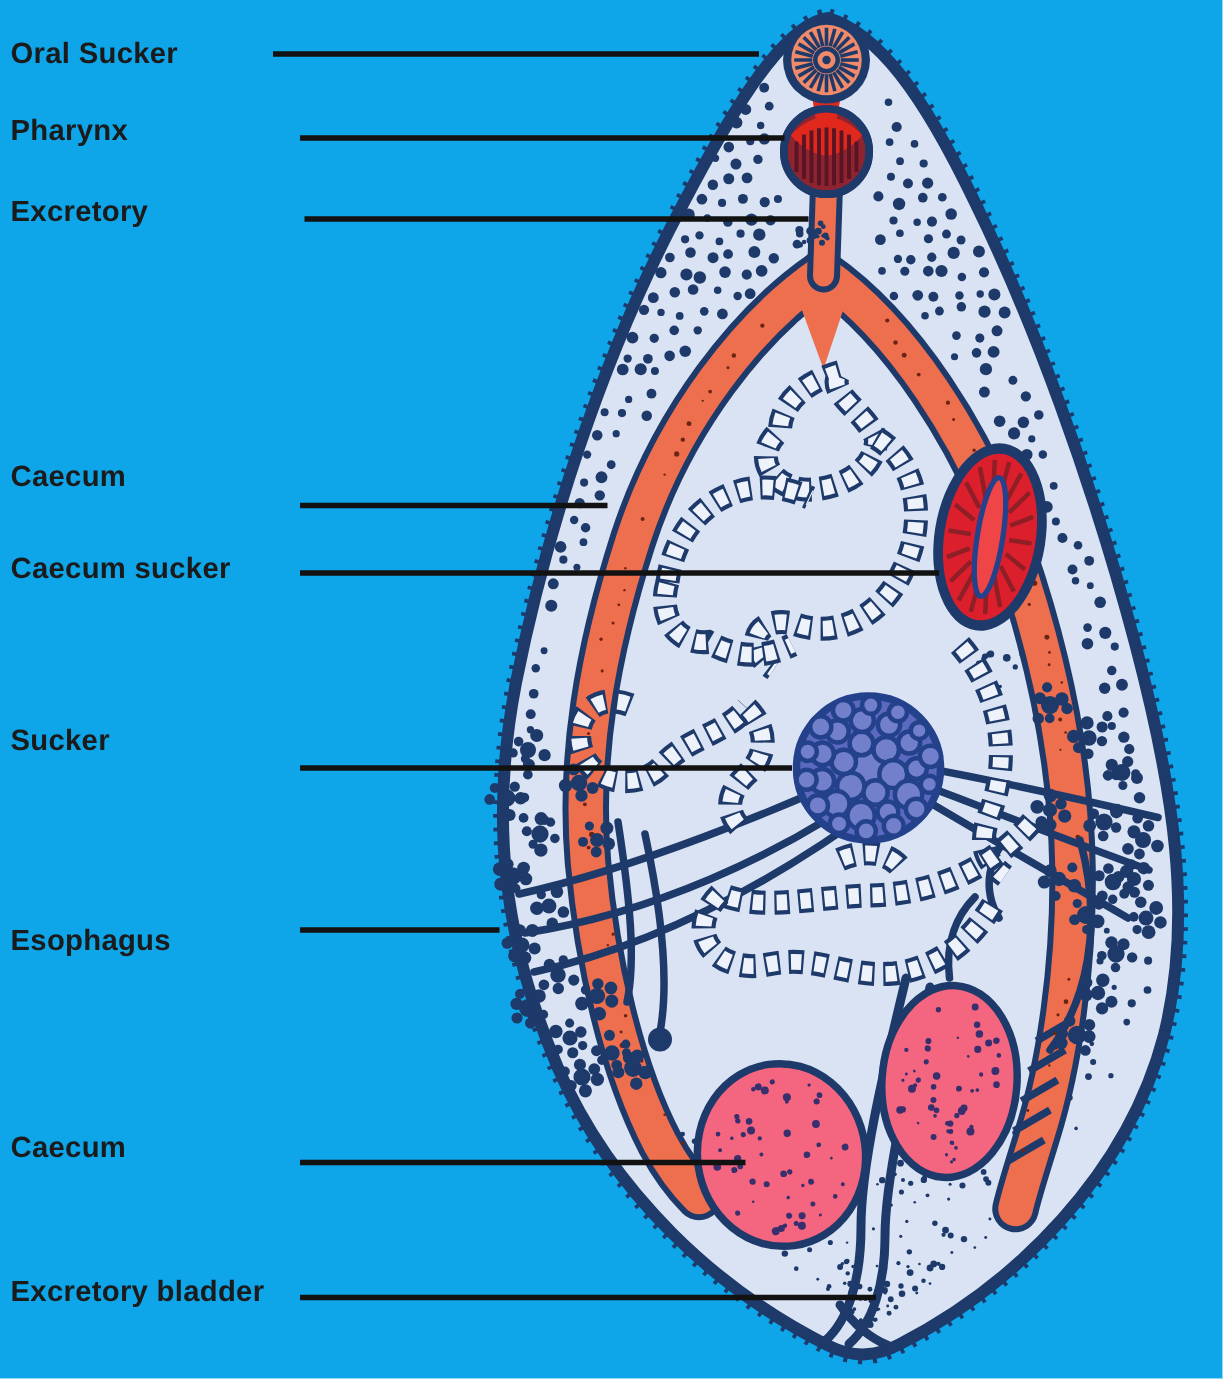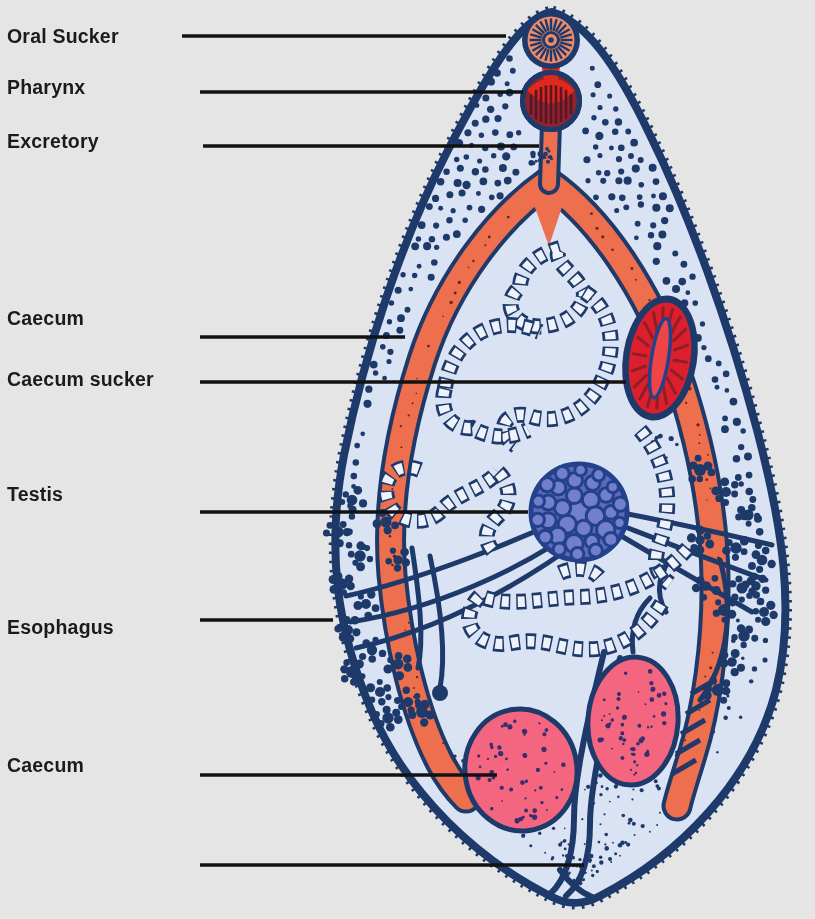--- a/index.html
+++ b/index.html
@@ -1,16 +1,16 @@
 <!DOCTYPE html>
 <html><head>
 <meta charset="utf-8">
 <style>
   html,body{margin:0;padding:0;background:#fff;}
-  #stage{position:relative;width:815px;height:919px;background:#e5e5e5;overflow:hidden;
+  #stage{position:relative;width:815px;height:919px;background:#0ea5e9;overflow:hidden;
          font-family:"Liberation Sans",sans-serif;}
   #fluke-svg{position:absolute;left:0;top:0;}
   .lbl{position:absolute;left:7px;font-size:19.5px;font-weight:600;color:#1b1b1b;
        letter-spacing:.2px;white-space:nowrap;line-height:1;}
 </style>
 </head>
 <body>
 
 <div id="stage">
 
@@ -959,16 +959,17 @@
       <line x1="200" y1="775" x2="497" y2="775"></line>
       <line x1="200" y1="865" x2="584" y2="865"></line>
     </g>
   </svg>
 
   <div class="lbl" style="top:27px">Oral Sucker</div>
   <div class="lbl" style="top:78px">Pharynx</div>
   <div class="lbl" style="top:132px">Excretory</div>
   <div class="lbl" style="top:309px">Caecum</div>
   <div class="lbl" style="top:370px">Caecum sucker</div>
-  <div class="lbl" style="top:485px">Testis</div>
+  <div class="lbl" style="top:485px">Sucker</div>
   <div class="lbl" style="top:618px">Esophagus</div>
   <div class="lbl" style="top:756px">Caecum</div>
+  <div class="lbl" style="top:852px">Excretory bladder</div>
 </div>
 
 </body></html>

